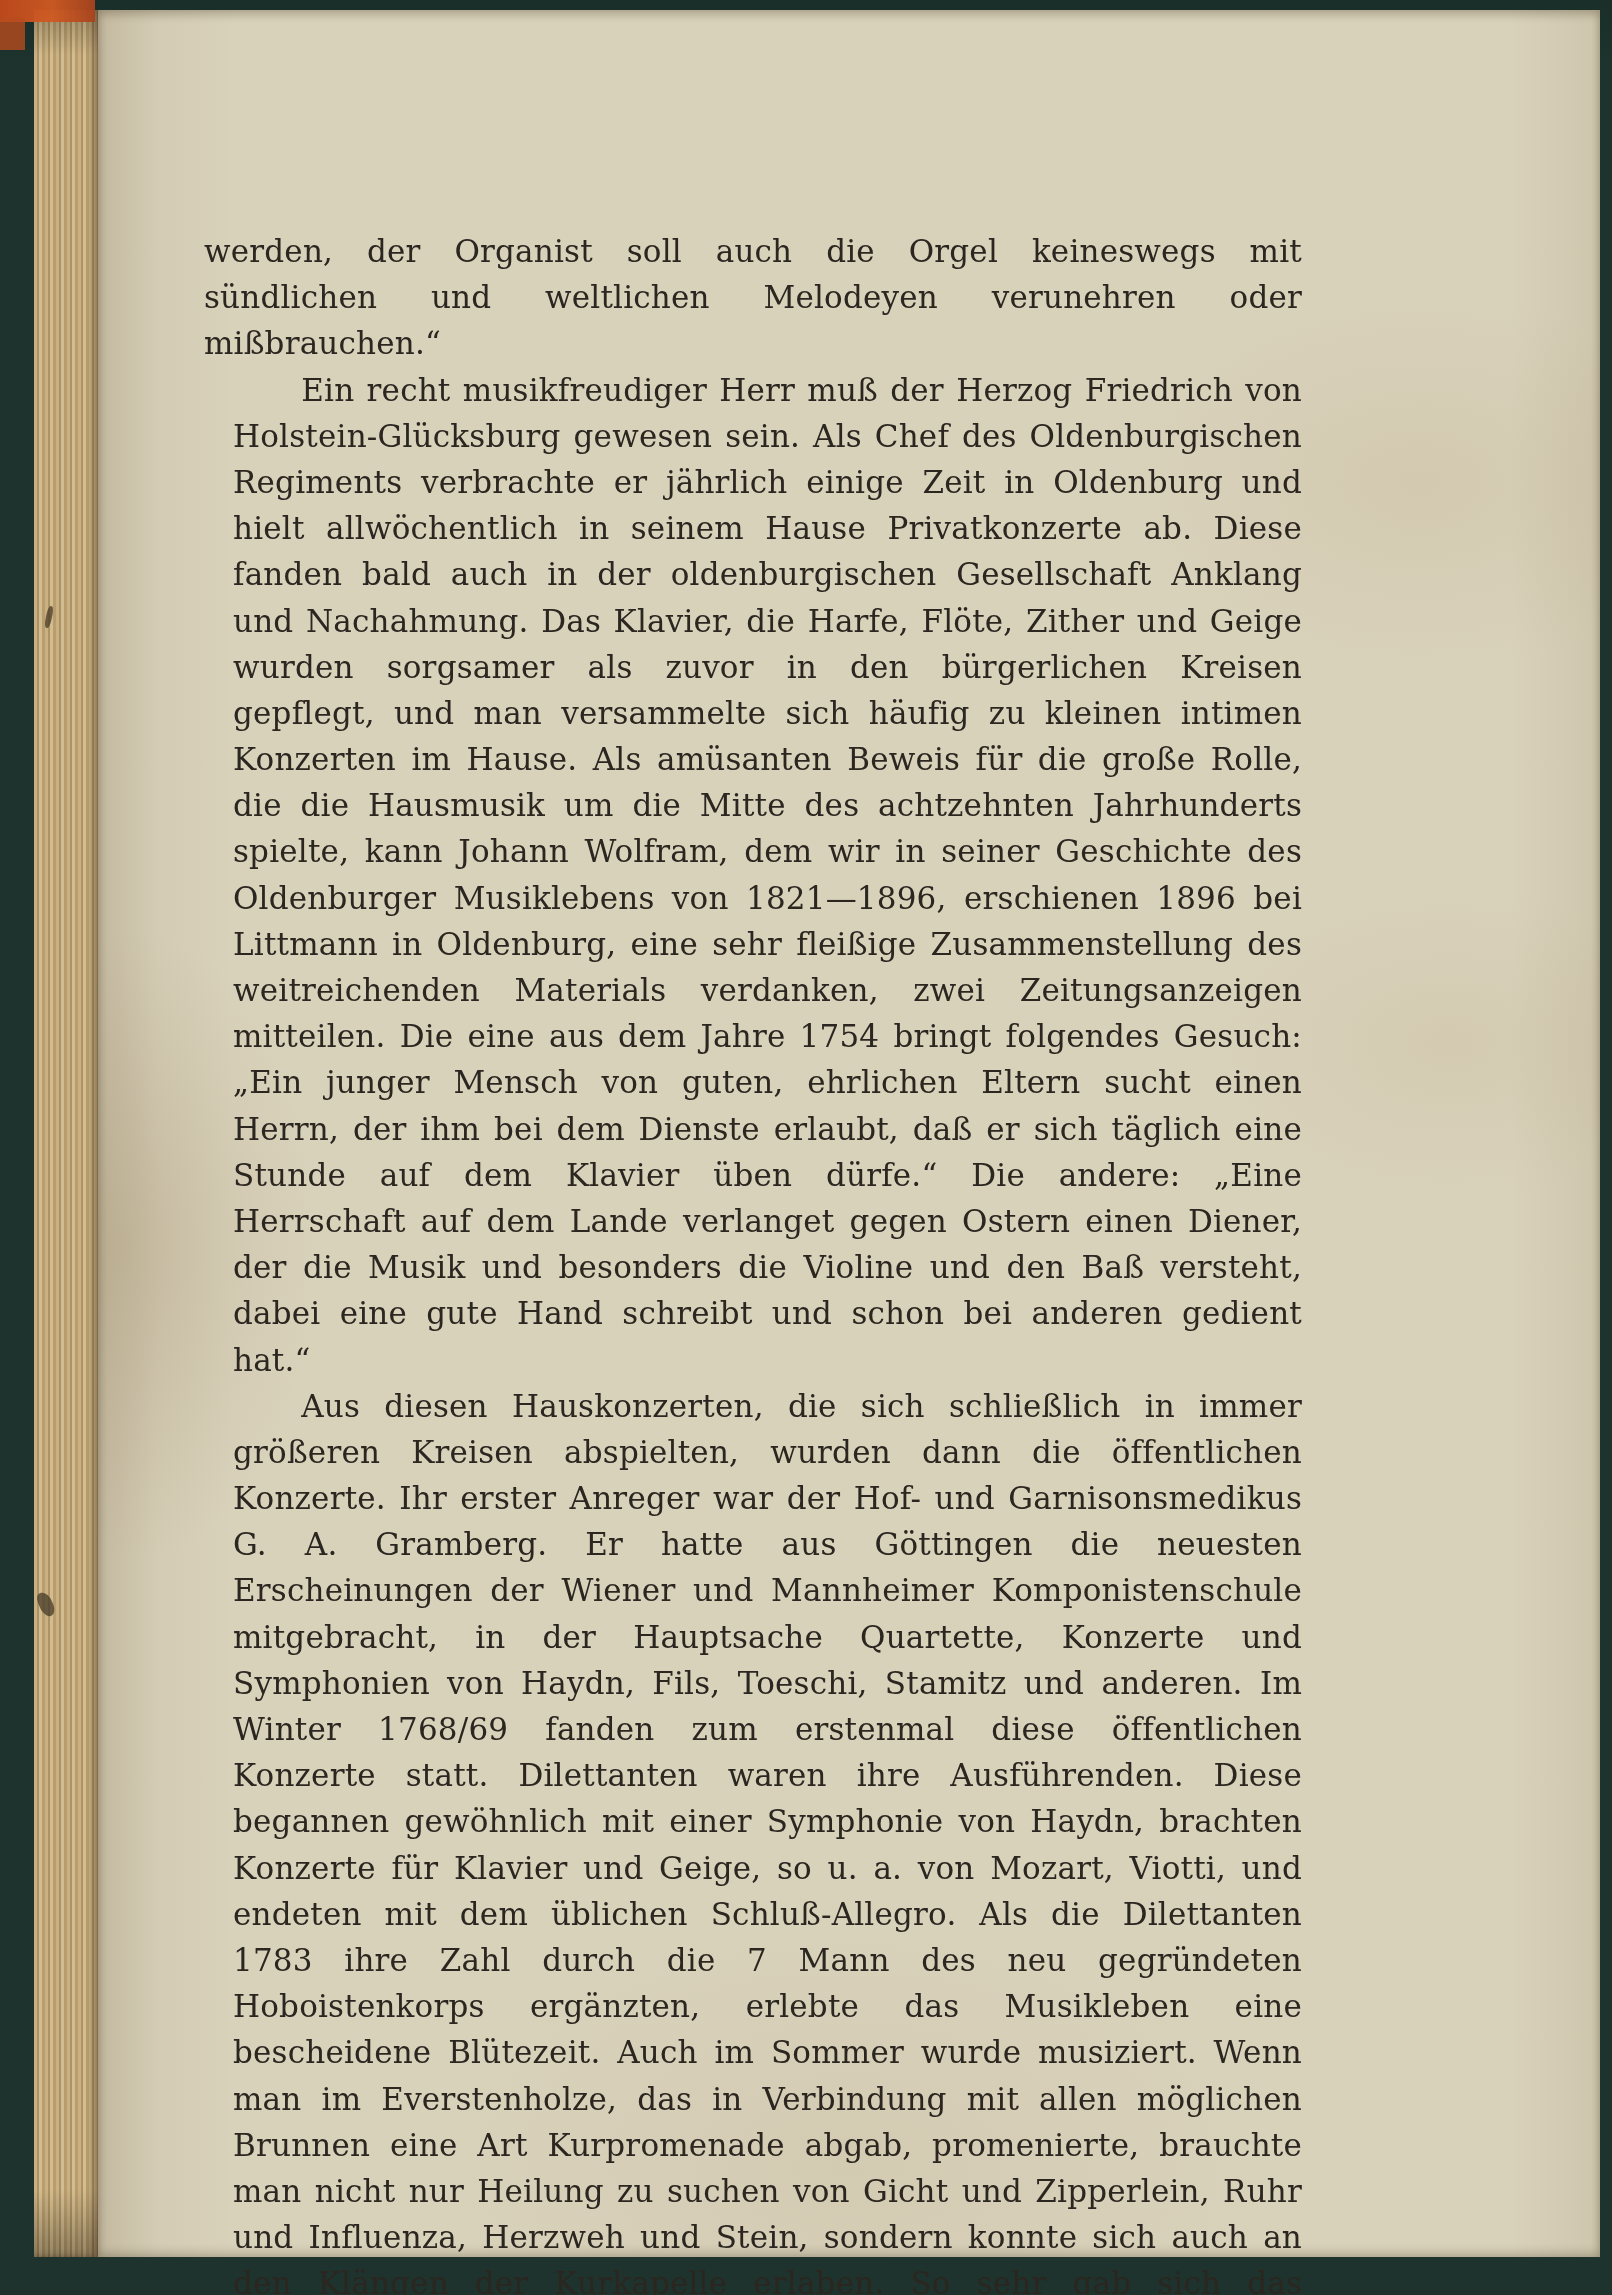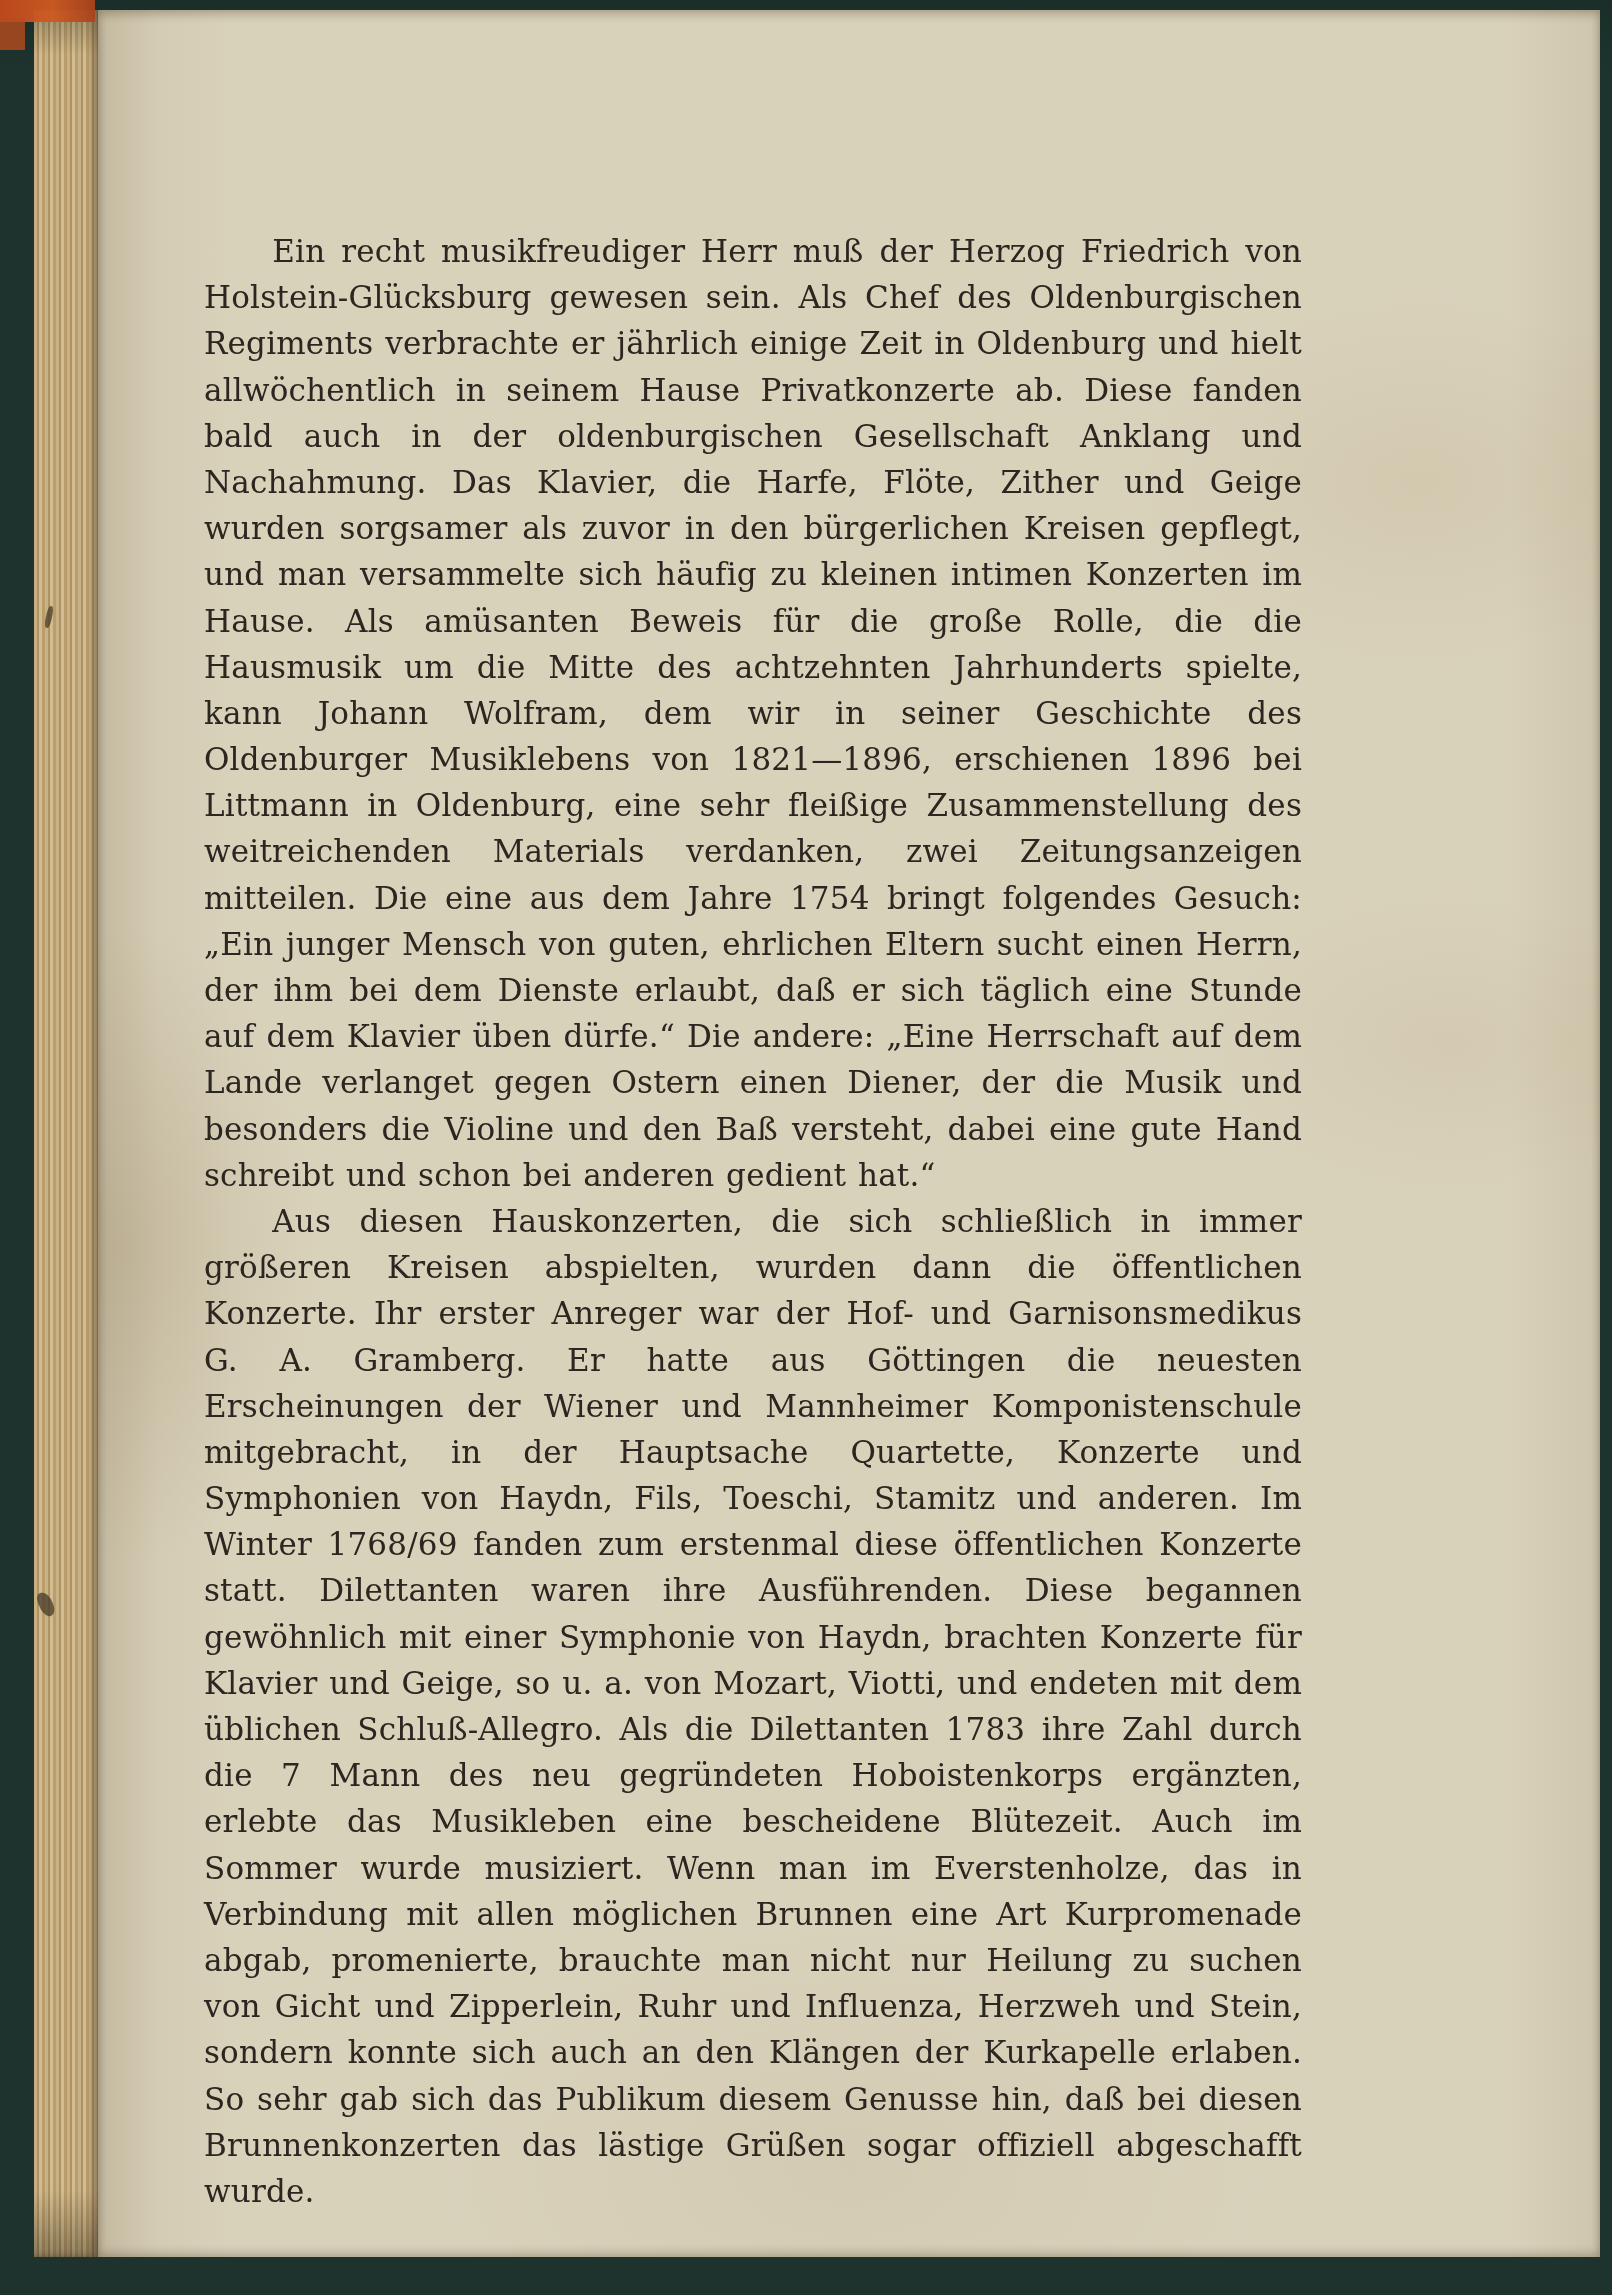--- a/index.html
+++ b/index.html
@@ -74,35 +74,36 @@
     left: 106px; top: 218px;
     width: 1098px;
     color: var(--ink, #2b2620);
     font-size: 31px;
     line-height: 1.49;
     text-align: justify;
     letter-spacing: 0.2px;
     word-spacing: 1.7px;
   }
   .text-block p { margin: 0; }
-  .text-block p.ind { text-indent: 2.2em; }
+  .text-block p.ind { text-indent: 2.2em; margin-left: 29px; }
 </style>
 </head>
 <body>
 
 <div class="scan">
 
   <div class="book-edge">
     <div class="edge-mark-red"></div>
     <div class="edge-mark-red2"></div>
     <div class="ink-speck-1"></div>
     <div class="ink-speck-2"></div>
   </div>
 
   <div class="paper">
     <div class="text-block">
+      <p>werden, der Organist soll auch die Orgel keineswegs mit sündlichen und weltlichen Melodeyen verunehren oder mißbrauchen.“</p>
       <p class="ind">Ein recht musikfreudiger Herr muß der Herzog Friedrich von Holstein-Glücksburg gewesen sein. Als Chef des Oldenburgischen Regiments verbrachte er jährlich einige Zeit in Oldenburg und hielt allwöchentlich in seinem Hause Privatkonzerte ab. Diese fanden bald auch in der oldenburgischen Gesellschaft Anklang und Nachahmung. Das Klavier, die Harfe, Flöte, Zither und Geige wurden sorgsamer als zuvor in den bürgerlichen Kreisen gepflegt, und man versammelte sich häufig zu kleinen intimen Konzerten im Hause. Als amüsanten Beweis für die große Rolle, die die Hausmusik um die Mitte des achtzehnten Jahrhunderts spielte, kann Johann Wolfram, dem wir in seiner Geschichte des Oldenburger Musiklebens von 1821—1896, erschienen 1896 bei Littmann in Oldenburg, eine sehr fleißige Zusammenstellung des weitreichenden Materials verdanken, zwei Zeitungsanzeigen mitteilen. Die eine aus dem Jahre 1754 bringt folgendes Gesuch: „Ein junger Mensch von guten, ehrlichen Eltern sucht einen Herrn, der ihm bei dem Dienste erlaubt, daß er sich täglich eine Stunde auf dem Klavier üben dürfe.“ Die andere: „Eine Herrschaft auf dem Lande verlanget gegen Ostern einen Diener, der die Musik und besonders die Violine und den Baß versteht, dabei eine gute Hand schreibt und schon bei anderen gedient hat.“</p>
       <p class="ind">Aus diesen Hauskonzerten, die sich schließlich in immer größeren Kreisen abspielten, wurden dann die öffentlichen Konzerte. Ihr erster Anreger war der Hof- und Garnisonsmedikus G. A. Gramberg. Er hatte aus Göttingen die neuesten Erscheinungen der Wiener und Mannheimer Komponistenschule mitgebracht, in der Hauptsache Quartette, Konzerte und Symphonien von Haydn, Fils, Toeschi, Stamitz und anderen. Im Winter 1768/69 fanden zum erstenmal diese öffentlichen Konzerte statt. Dilettanten waren ihre Ausführenden. Diese begannen gewöhnlich mit einer Symphonie von Haydn, brachten Konzerte für Klavier und Geige, so u. a. von Mozart, Viotti, und endeten mit dem üblichen Schluß-Allegro. Als die Dilettanten 1783 ihre Zahl durch die 7 Mann des neu gegründeten Hoboistenkorps ergänzten, erlebte das Musikleben eine bescheidene Blütezeit. Auch im Sommer wurde musiziert. Wenn man im Everstenholze, das in Verbindung mit allen möglichen Brunnen eine Art Kurpromenade abgab, promenierte, brauchte man nicht nur Heilung zu suchen von Gicht und Zipperlein, Ruhr und Influenza, Herzweh und Stein, sondern konnte sich auch an den Klängen der Kurkapelle erlaben. So sehr gab sich das Publikum diesem Genusse hin, daß bei diesen Brunnenkonzerten das lästige Grüßen sogar offiziell abgeschafft wurde.</p>
     </div>
   </div>
 
 </div>
 
 
 </body></html>

